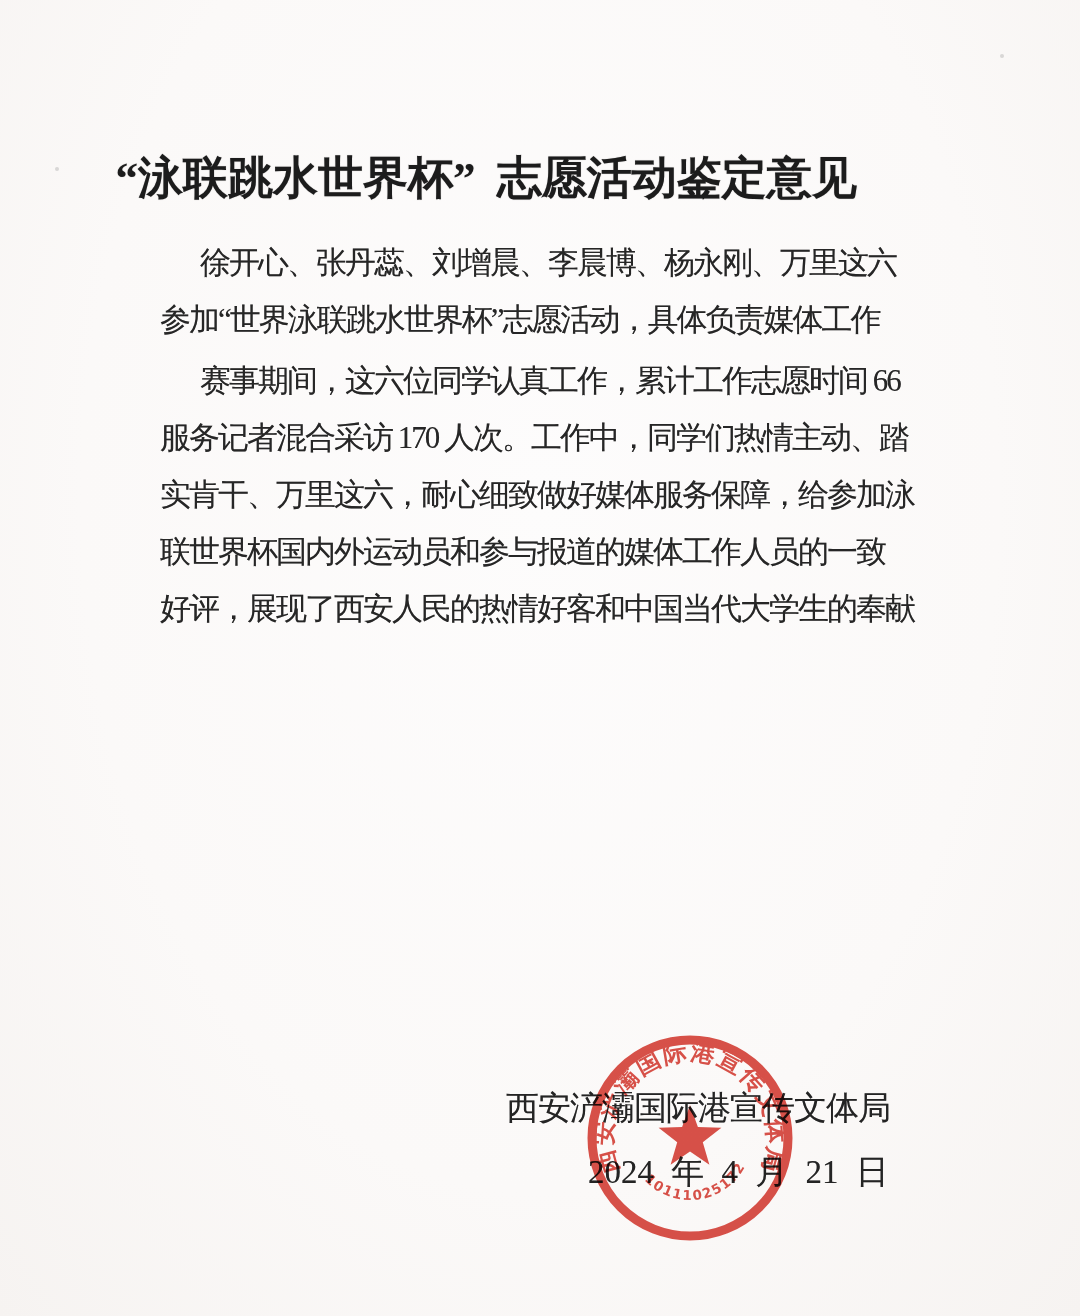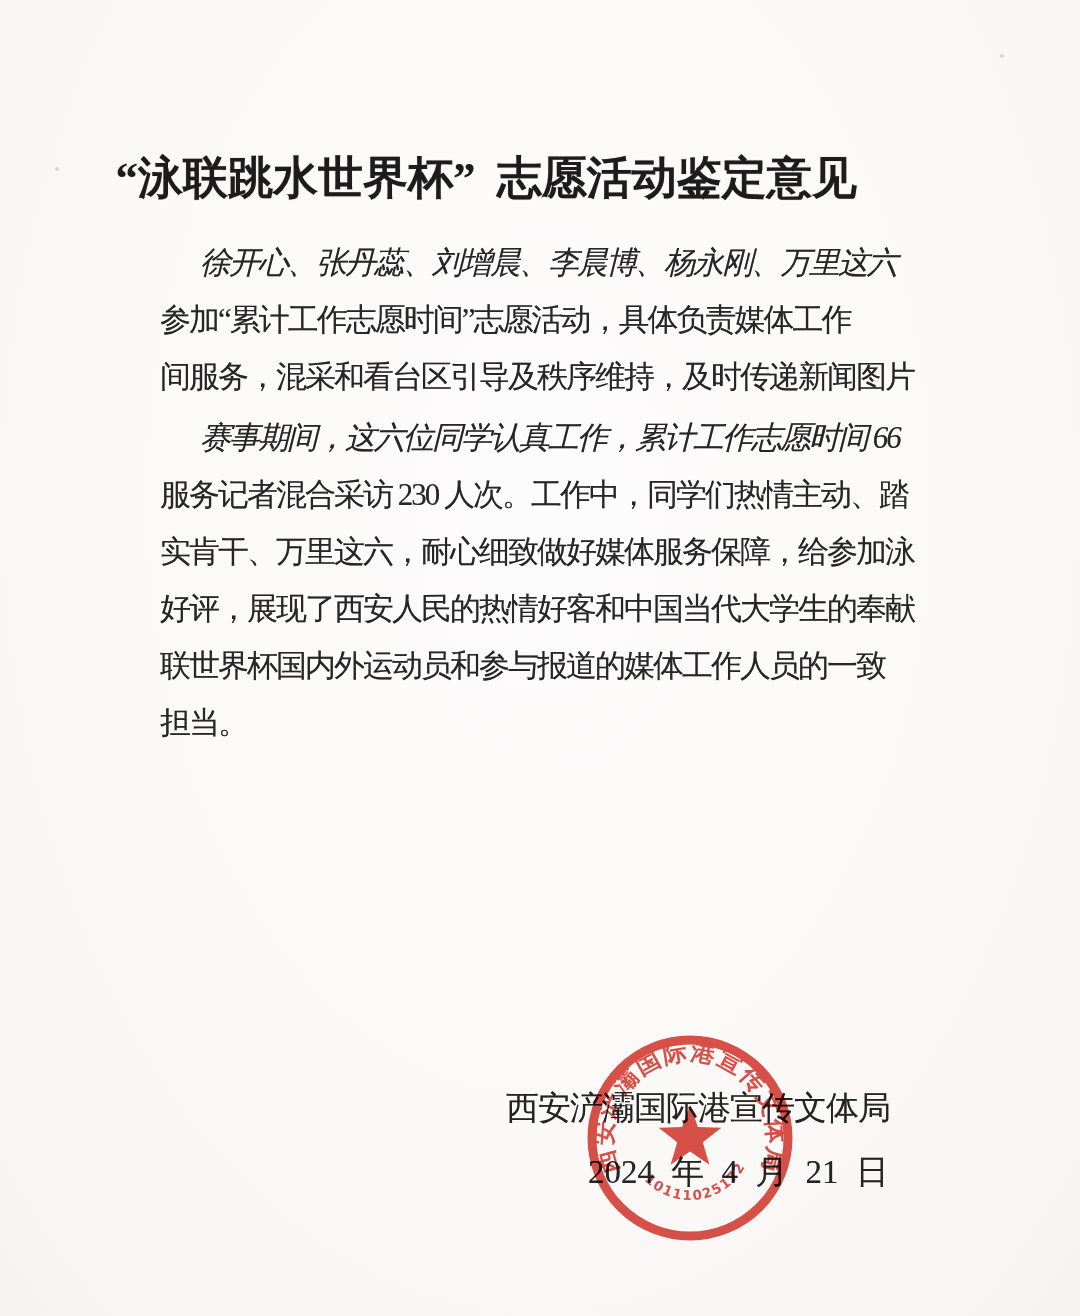--- a/index.html
+++ b/index.html
@@ -22,21 +22,21 @@
     position:absolute;top:234px;left:160px;width:760px;
     color:#262626;
   }
   .para{margin:0;padding:0;}
   .para + .para{margin-top:4px;}
   .line{
     font-size:31px;line-height:57px;letter-spacing:-2px;
     white-space:nowrap;
     text-shadow:0 0 0.6px rgba(40,40,40,.4);
   }
-  .line.indent{padding-left:40px;font-style:italic;}
+  .line.indent{padding-left:40px;}
   .signature{
     position:absolute;top:1086px;left:506px;
     font-size:33px;letter-spacing:-1px;color:#242424;
     white-space:nowrap;text-shadow:0 0 0.6px rgba(40,40,40,.4);
   }
   .date{
     position:absolute;top:1150px;left:588px;
     font-size:33px;color:#242424;word-spacing:9px;letter-spacing:0px;
     white-space:nowrap;text-shadow:0 0 0.6px rgba(40,40,40,.4);
   }
@@ -56,30 +56,28 @@
 <div class="page">
 
   <div class="speck s1"></div>
   <div class="speck s2"></div>
 
   <h1 class="title">“泳联跳水世界杯” 志愿活动鉴定意见</h1>
 
   <div class="body-text">
     <div class="para">
       <div class="line indent">徐开心、张丹蕊、刘增晨、李晨博、杨永刚、万里这六</div>
-      <div class="line">参加“累计工作志愿时间”志愿活动，具体负责媒体工作</div>
-      <div class="line">间服务，混采和看台区引导及秩序维持，及时传递新闻图片</div>
+      <div class="line">参加“世界泳联跳水世界杯”志愿活动，具体负责媒体工作</div>
     </div>
     <div class="para">
       <div class="line indent">赛事期间，这六位同学认真工作，累计工作志愿时间 66</div>
-      <div class="line">服务记者混合采访 230 人次。工作中，同学们热情主动、踏</div>
+      <div class="line">服务记者混合采访 170 人次。工作中，同学们热情主动、踏</div>
       <div class="line">实肯干、万里这六，耐心细致做好媒体服务保障，给参加泳</div>
+      <div class="line">联世界杯国内外运动员和参与报道的媒体工作人员的一致</div>
       <div class="line">好评，展现了西安人民的热情好客和中国当代大学生的奉献</div>
-      <div class="line">联世界杯国内外运动员和参与报道的媒体工作人员的一致</div>
-      <div class="line">担当。</div>
     </div>
   </div>
 
   <div class="signature">西安浐灞国际港宣传文体局</div>
   <div class="date">2024 年 4 月 21 日</div>
 
   <svg class="stamp" viewBox="0 0 212 212" xmlns="http://www.w3.org/2000/svg">
     <defs>
       <path id="ringArc" d="M 32.7 132.7 A 78 78 0 1 1 179.3 132.7" fill="none"></path>
       <path id="serialArc" d="M 55.2 141.6 A 62 62 0 0 0 156.8 141.6" fill="none"></path>

